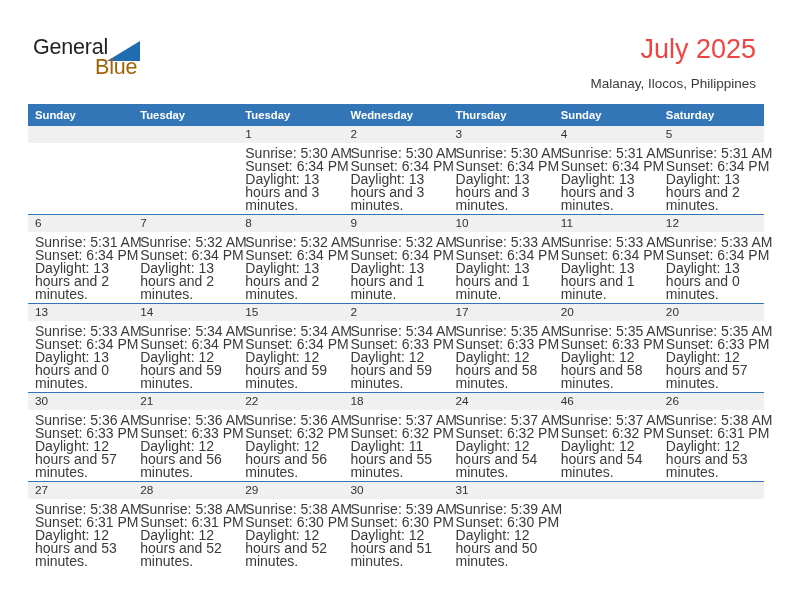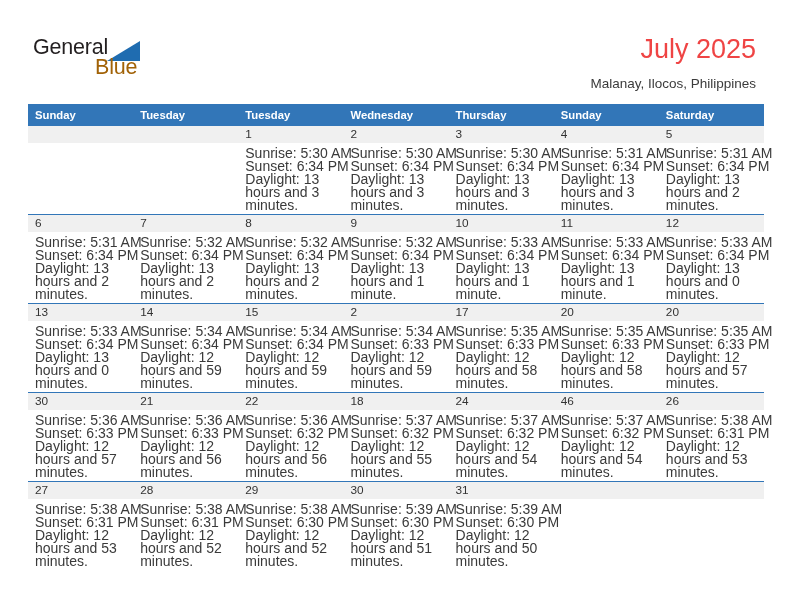--- a/index.html
+++ b/index.html
@@ -372,21 +372,21 @@
                 <div>Sunrise: 5:36 AM</div>
                 <div>Sunset: 6:32 PM</div>
                 <div class="daylight">Daylight: 12 hours and 56 minutes.</div>
               </div>
             </td>
             <td class="daycell">
               <div class="daynum">18</div>
               <div class="info">
                 <div>Sunrise: 5:37 AM</div>
                 <div>Sunset: 6:32 PM</div>
-                <div class="daylight">Daylight: 12 hours and 55 minutes.</div>
+                <div class="daylight">Daylight: 11 hours and 55 minutes.</div>
               </div>
             </td>
             <td class="daycell">
               <div class="daynum">24</div>
               <div class="info">
                 <div>Sunrise: 5:37 AM</div>
                 <div>Sunset: 6:32 PM</div>
                 <div class="daylight">Daylight: 12 hours and 54 minutes.</div>
               </div>
             </td>

